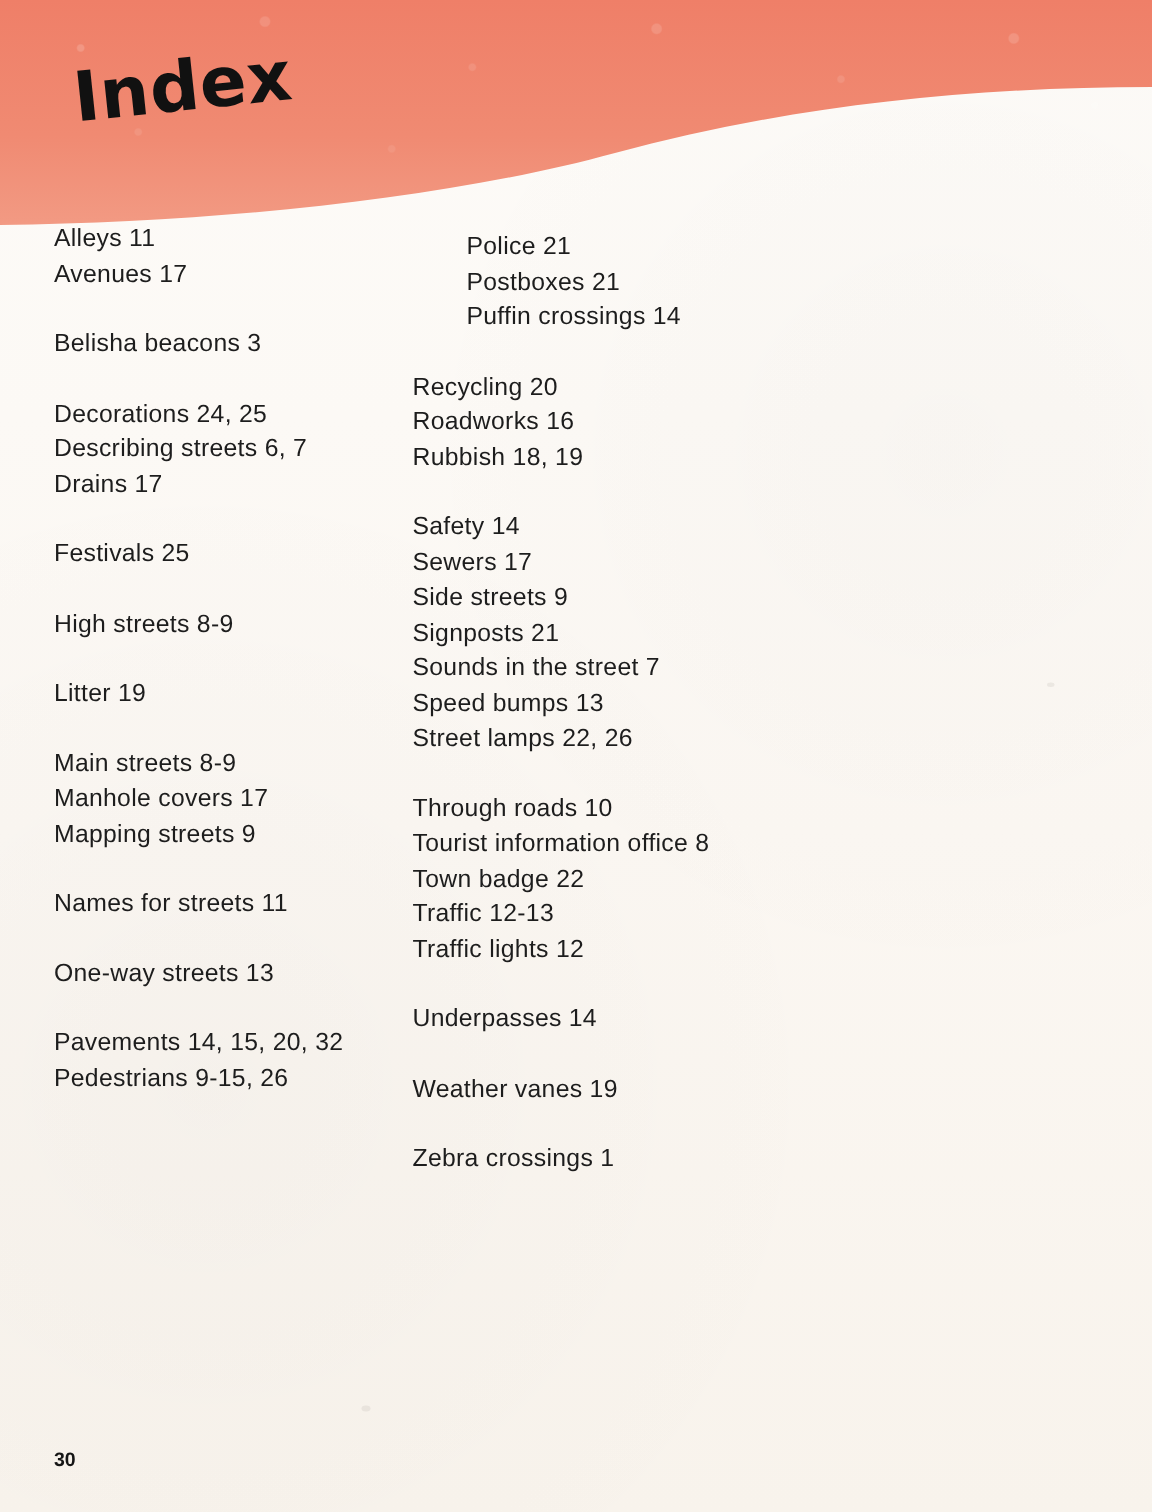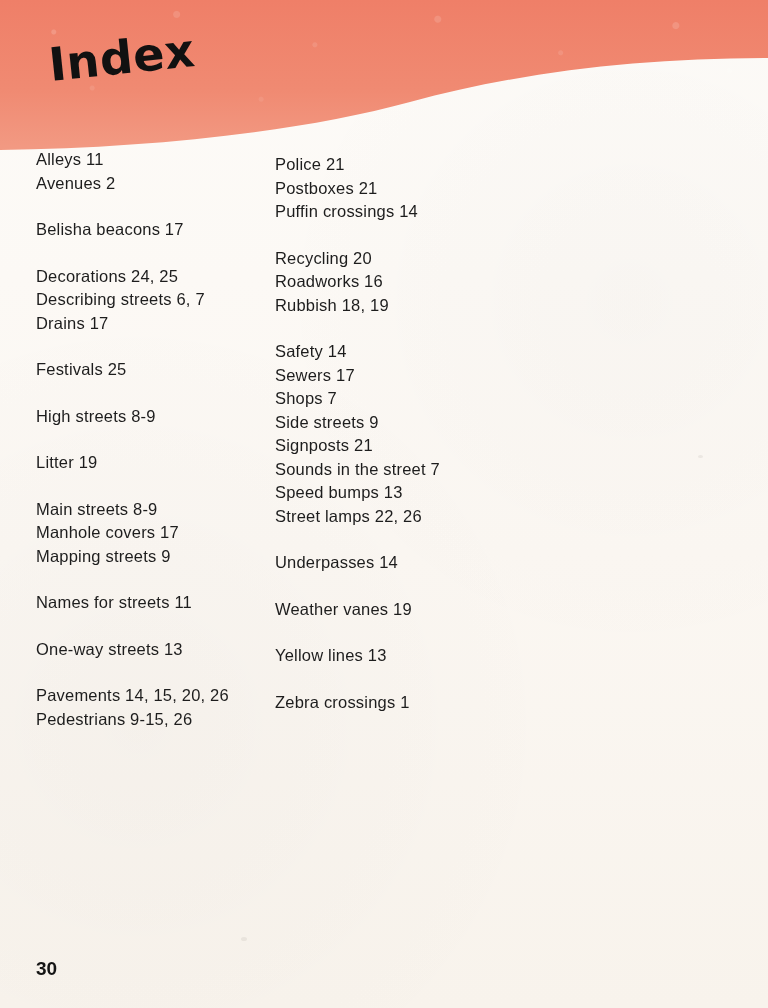--- a/index.html
+++ b/index.html
@@ -91,30 +91,30 @@
   .entry {
     font-family: "Liberation Sans", sans-serif;
     font-size: 16.5px;
     line-height: 23.5px;
     color: #1d1d1d;
     white-space: nowrap;
     letter-spacing: 0.2px;
   }
 
   
-  .col-right .group:first-child { margin-top: 5px; }
+  .col-right .group:first-child { margin-top: 5px; margin-left: 36px; }
 
   
   .page-number {
     position: absolute;
     left: 36px;
     bottom: 28px;
     font-family: "Liberation Sans", sans-serif;
     font-weight: bold;
-    font-size: 19px;
+    font-size: 13px;
     color: #151515;
   }
 
   
   .blemish {
     position: absolute;
     border-radius: 50%;
     background: rgba(120, 110, 100, 0.10);
     pointer-events: none;
   }
@@ -137,24 +137,24 @@
     </svg>
     <div class="banner-speckle"></div>
   </div>
 
   <div class="index-title">Index</div>
 
   <div class="columns">
     <div class="col col-left">
         <div class="group">
           <div class="entry">Alleys 11</div>
-          <div class="entry">Avenues 2</div>
-        </div>
-        <div class="group">
-          <div class="entry">Belisha beacons 17</div>
+          <div class="entry">Avenues 17</div>
+        </div>
+        <div class="group">
+          <div class="entry">Belisha beacons 3</div>
         </div>
         <div class="group">
           <div class="entry">Decorations 24, 25</div>
           <div class="entry">Describing streets 6, 7</div>
           <div class="entry">Drains 17</div>
         </div>
         <div class="group">
           <div class="entry">Festivals 25</div>
         </div>
         <div class="group">
@@ -168,53 +168,56 @@
           <div class="entry">Manhole covers 17</div>
           <div class="entry">Mapping streets 9</div>
         </div>
         <div class="group">
           <div class="entry">Names for streets 11</div>
         </div>
         <div class="group">
           <div class="entry">One-way streets 13</div>
         </div>
         <div class="group">
-          <div class="entry">Pavements 14, 15, 20, 26</div>
+          <div class="entry">Pavements 14, 15, 20, 32</div>
           <div class="entry">Pedestrians 9-15, 26</div>
         </div>
       </div>
     <div class="col col-right">
         <div class="group">
           <div class="entry">Police 21</div>
           <div class="entry">Postboxes 21</div>
           <div class="entry">Puffin crossings 14</div>
         </div>
         <div class="group">
           <div class="entry">Recycling 20</div>
           <div class="entry">Roadworks 16</div>
           <div class="entry">Rubbish 18, 19</div>
         </div>
         <div class="group">
           <div class="entry">Safety 14</div>
           <div class="entry">Sewers 17</div>
-          <div class="entry">Shops 7</div>
           <div class="entry">Side streets 9</div>
           <div class="entry">Signposts 21</div>
           <div class="entry">Sounds in the street 7</div>
           <div class="entry">Speed bumps 13</div>
           <div class="entry">Street lamps 22, 26</div>
         </div>
         <div class="group">
+          <div class="entry">Through roads 10</div>
+          <div class="entry">Tourist information office 8</div>
+          <div class="entry">Town badge 22</div>
+          <div class="entry">Traffic 12-13</div>
+          <div class="entry">Traffic lights 12</div>
+        </div>
+        <div class="group">
           <div class="entry">Underpasses 14</div>
         </div>
         <div class="group">
           <div class="entry">Weather vanes 19</div>
-        </div>
-        <div class="group">
-          <div class="entry">Yellow lines 13</div>
         </div>
         <div class="group">
           <div class="entry">Zebra crossings 1</div>
         </div>
       </div>
   </div>
 
   <div class="page-number">30</div>
 
   <div class="blemish" style="left:241px; top:937px; width:6px; height:4px;"></div>

